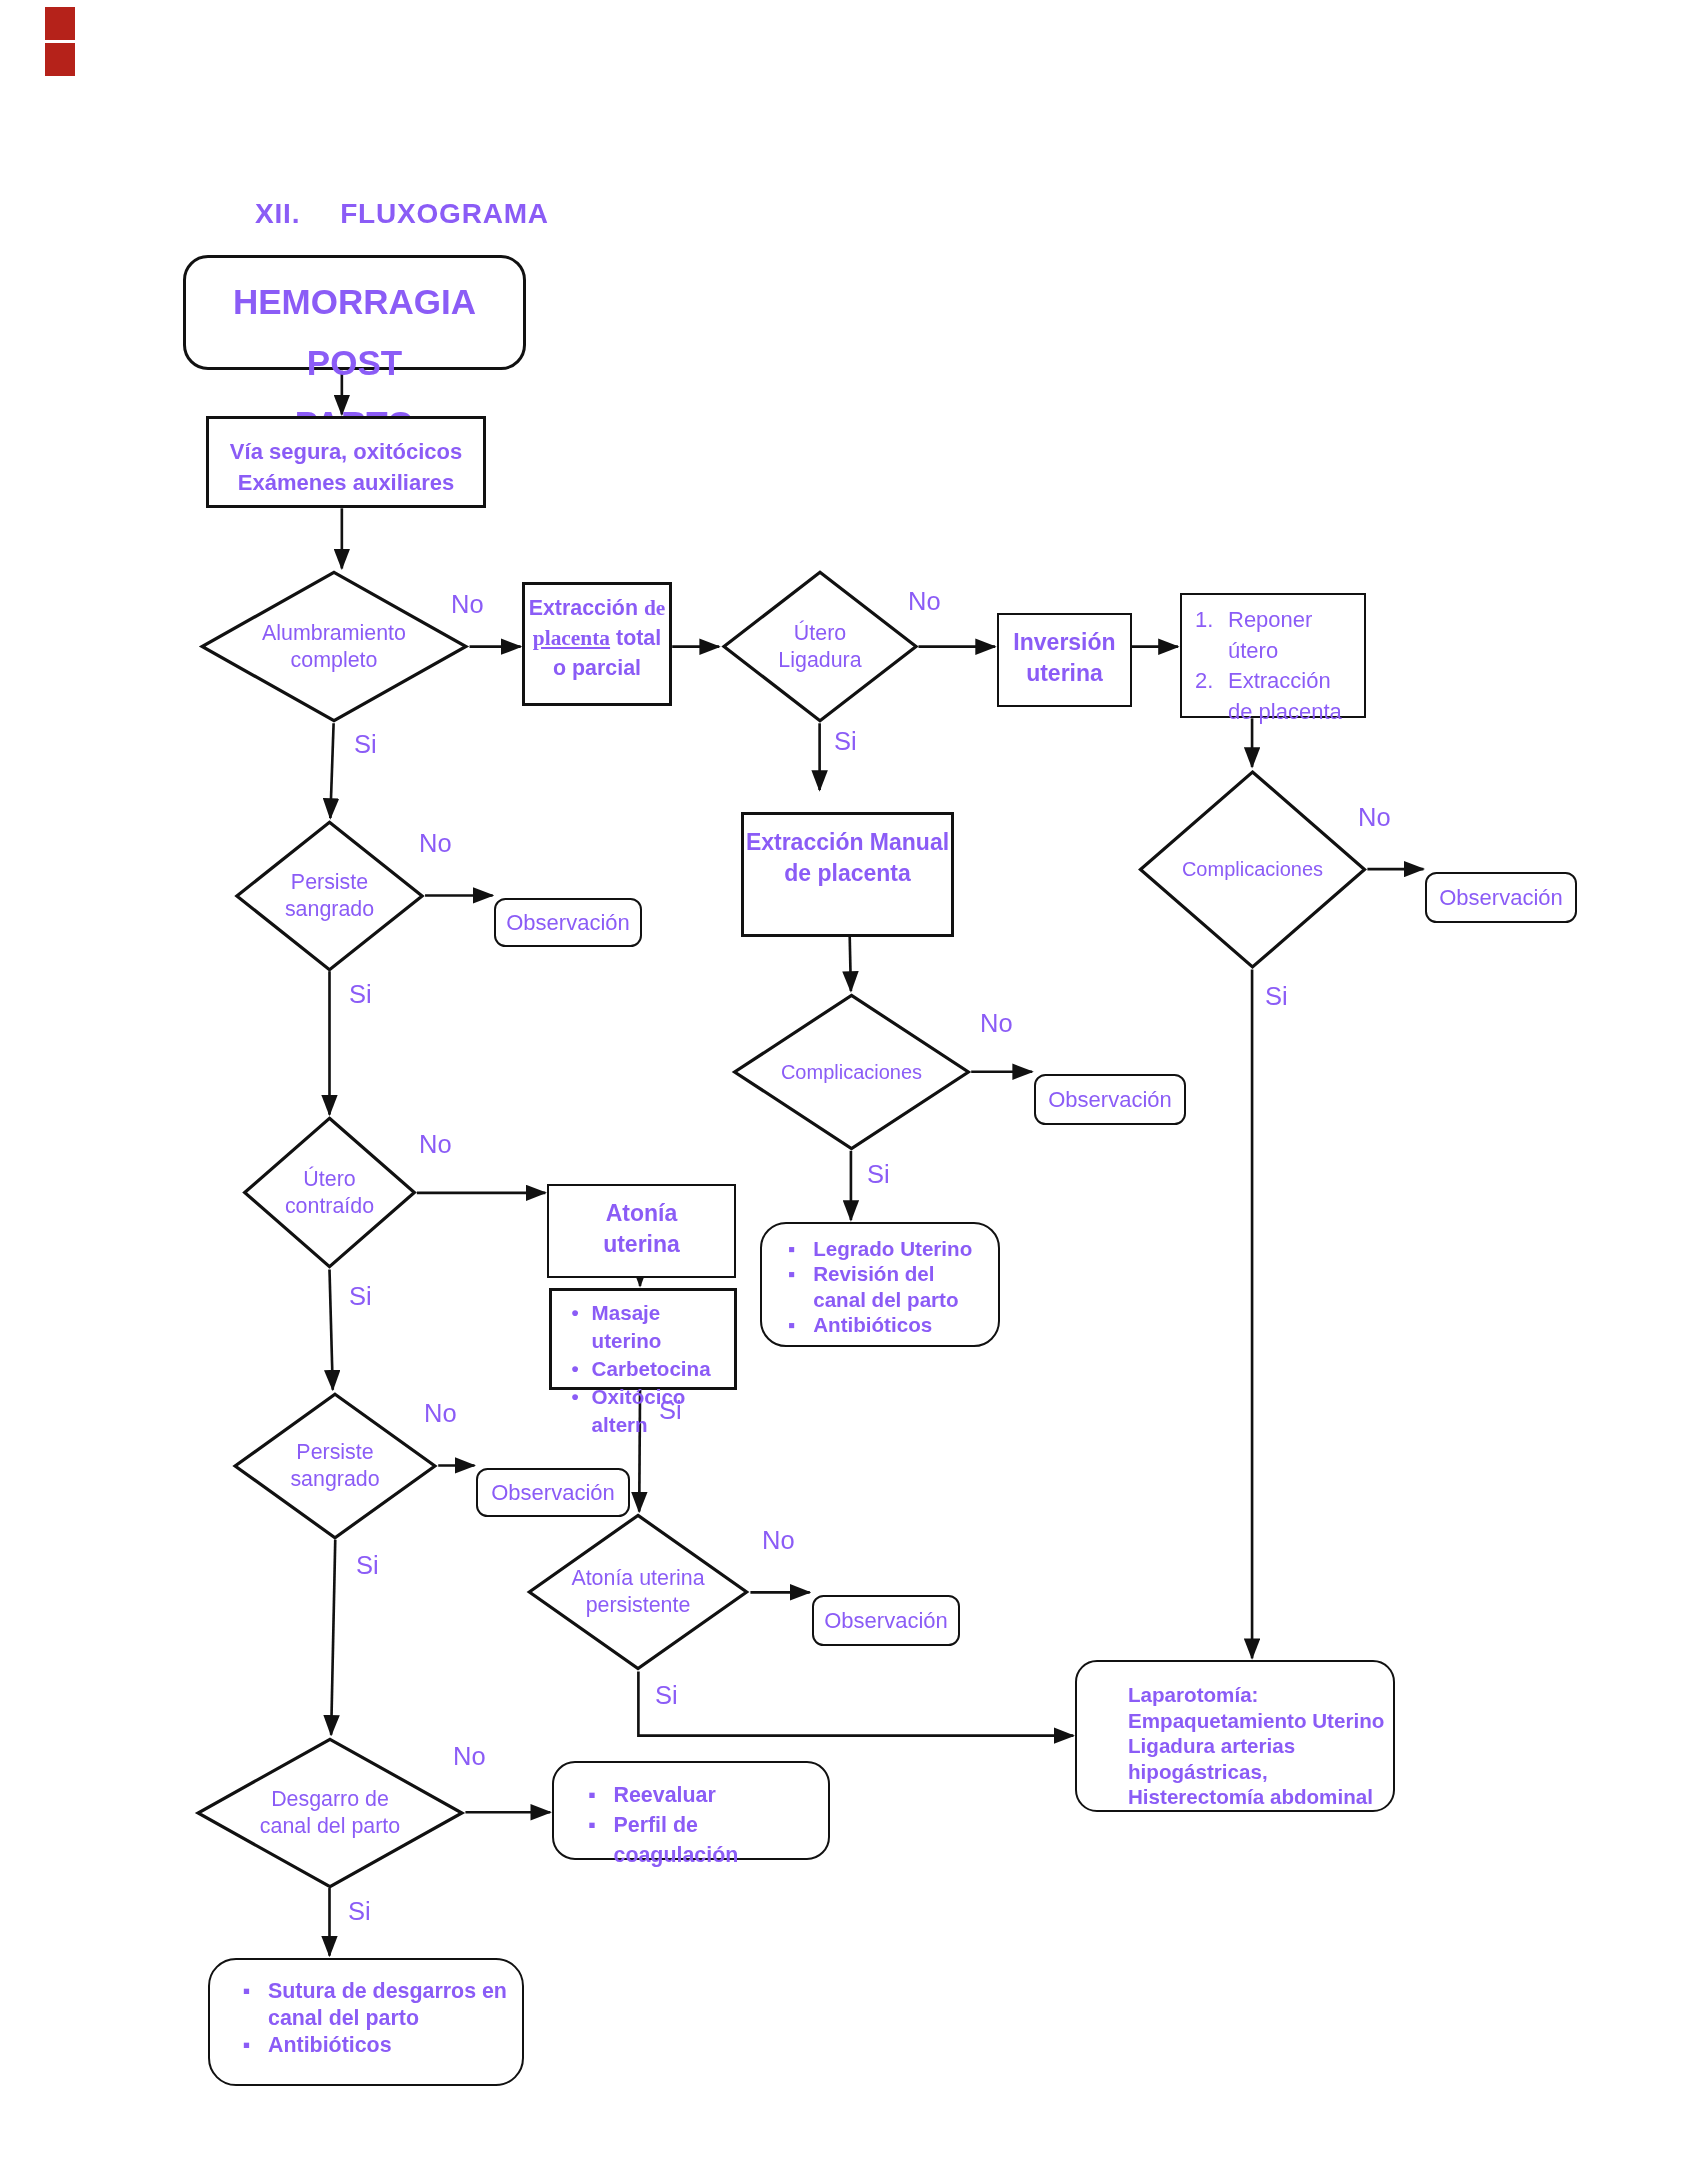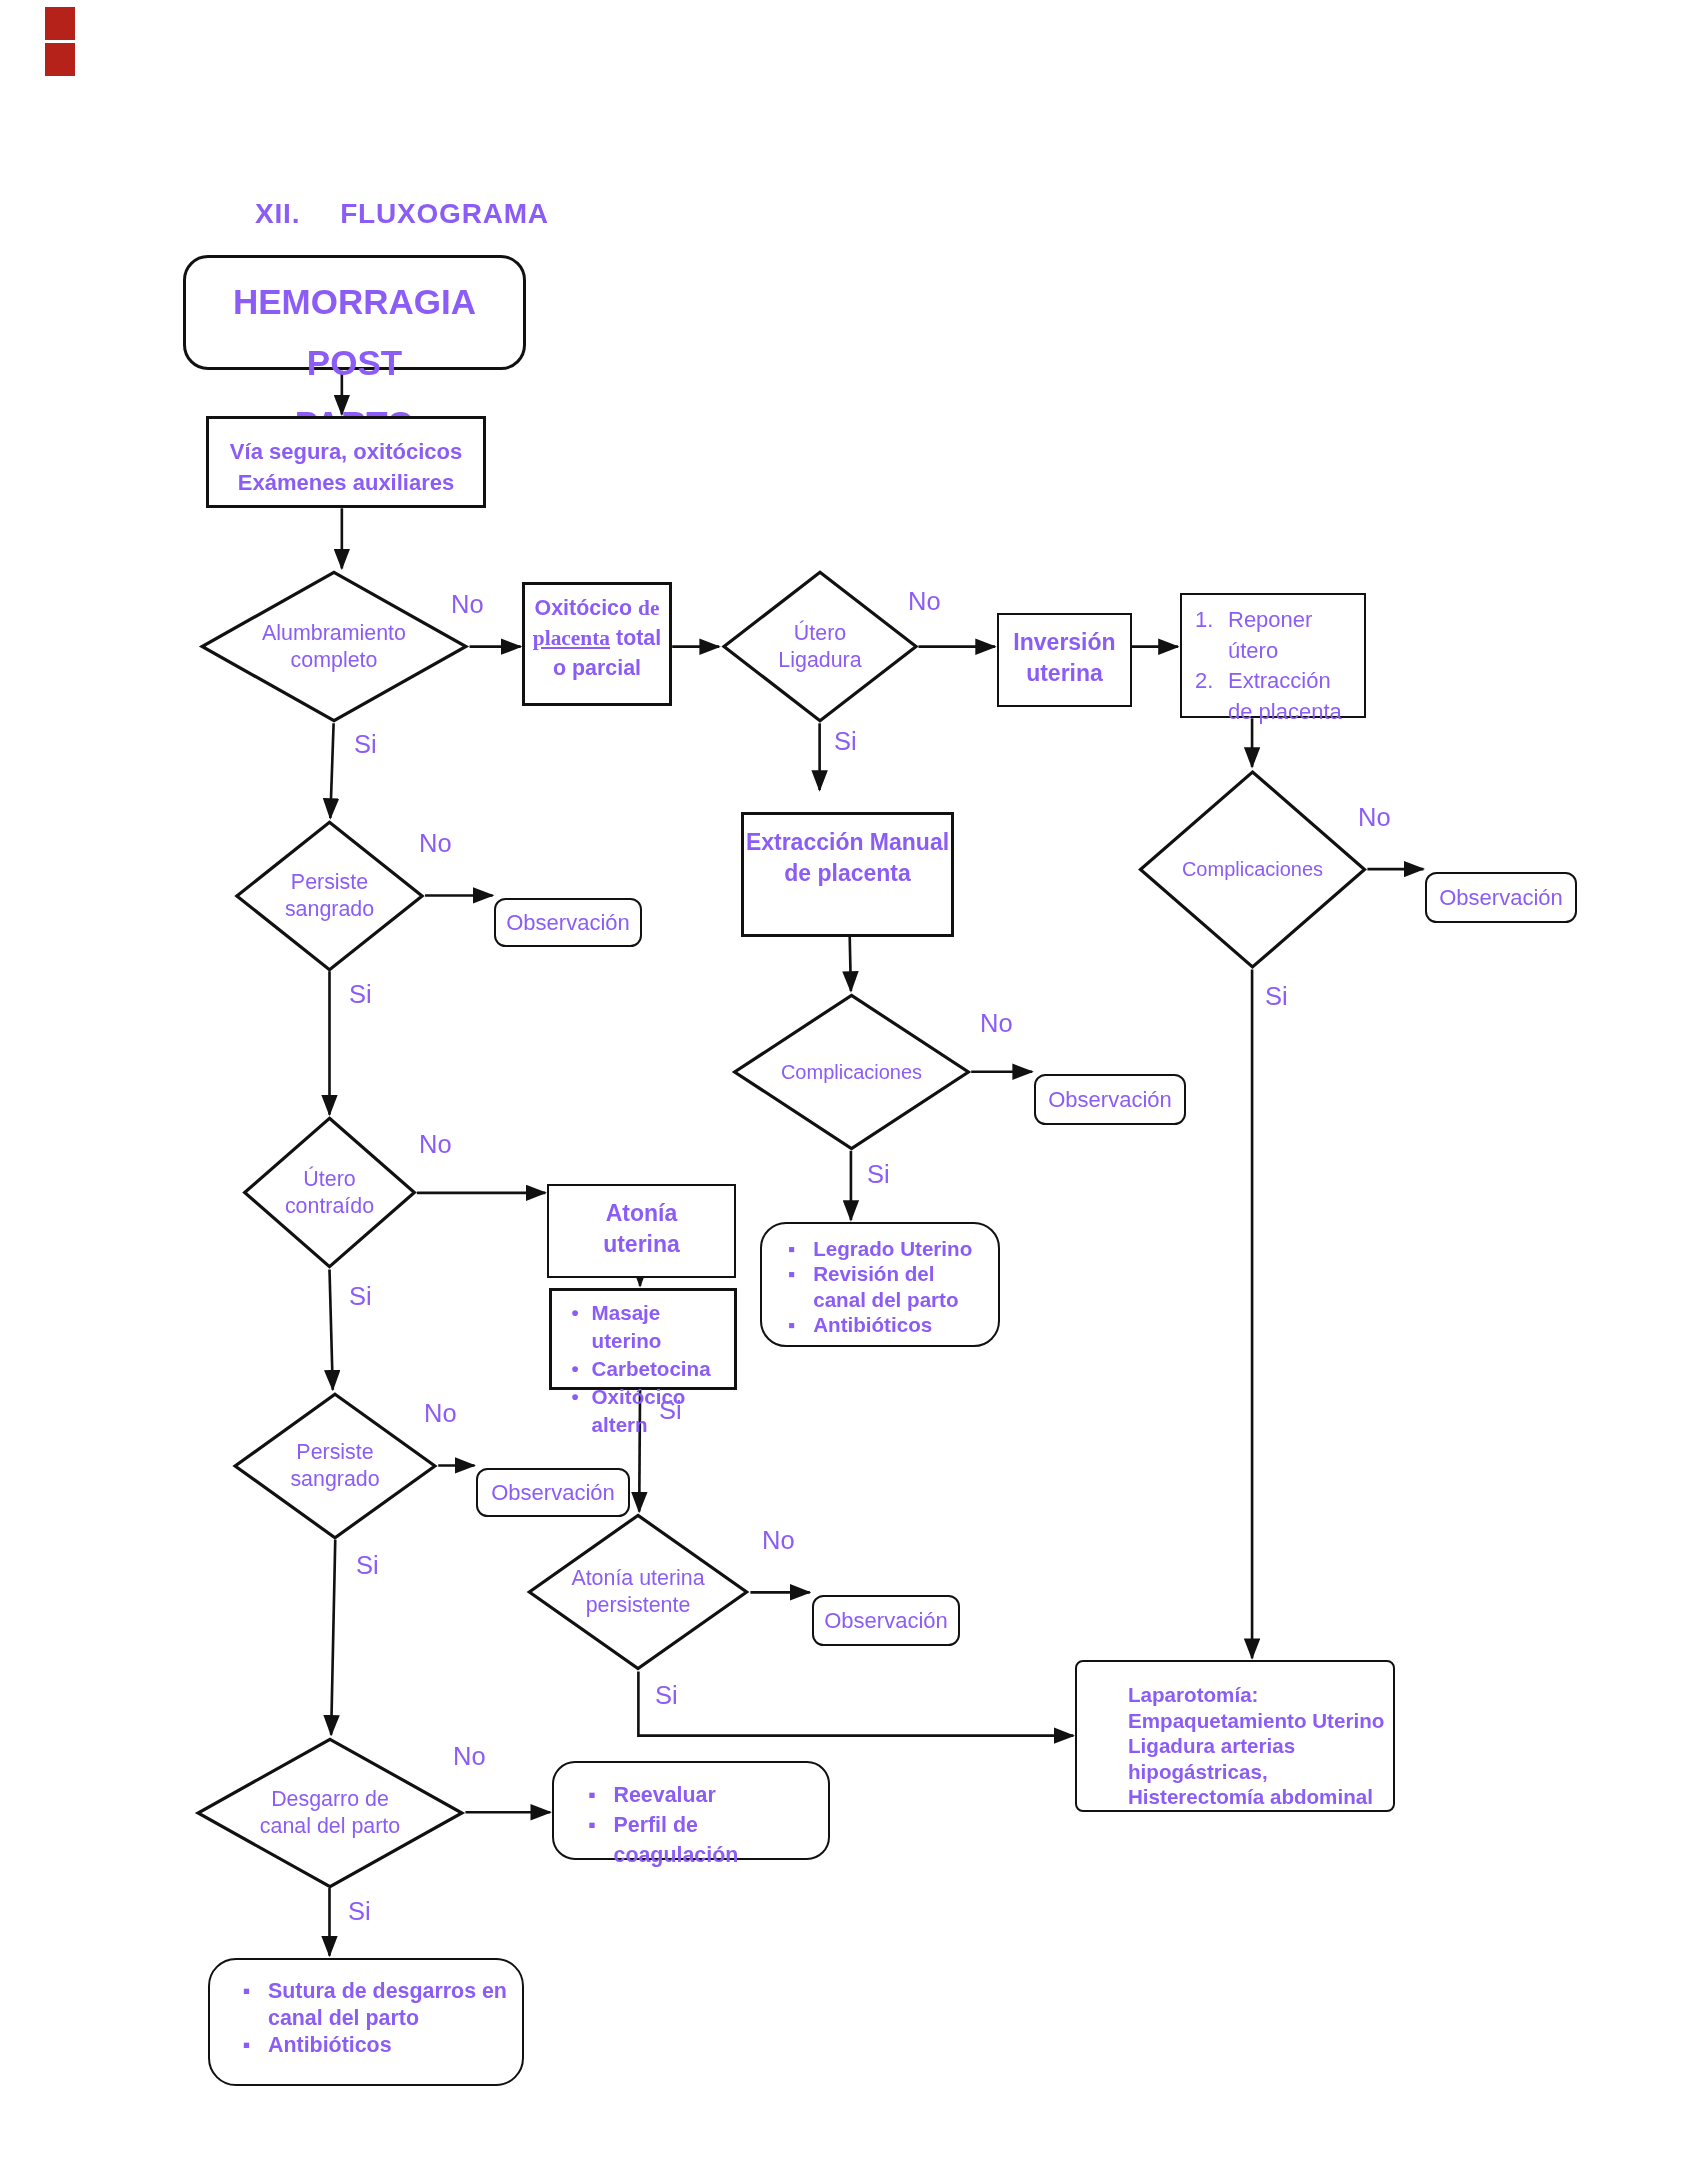--- a/index.html
+++ b/index.html
@@ -87,21 +87,21 @@
     <svg viewBox="0 0 100 100" preserveAspectRatio="none">
         <polygon points="50,1.5 98.5,50 50,98.5 1.5,50" fill="#fff" stroke="#111" stroke-width="3.2" vector-effect="non-scaling-stroke"></polygon>
       </svg>
     <div class="dtext">
       <div>Alumbramiento</div>
       <div>completo</div>
     </div>
   </div>
 
   <div class="node rect ctr" style="left:522px;top:582px;width:150px;height:124px;padding-top:8.2px;font-size:21.4px;font-weight:bold;line-height:30px;">
-    <div><span>Oxitócico</span> <span style="font-family:'Liberation Serif',serif;">de</span></div>
+    <div><span>Extracción</span> <span style="font-family:'Liberation Serif',serif;">de</span></div>
     <div><span style="font-family:'Liberation Serif',serif;text-decoration:underline;">placenta</span> <span>total</span></div>
     <div>o parcial</div>
   </div>
 
   <div class="diamond" style="left:721px;top:570px;width:198px;height:153px;">
     <svg viewBox="0 0 100 100" preserveAspectRatio="none">
         <polygon points="50,1.5 98.5,50 50,98.5 1.5,50" fill="#fff" stroke="#111" stroke-width="3.2" vector-effect="non-scaling-stroke"></polygon>
       </svg>
     <div class="dtext">
       <div>Útero</div>
@@ -236,21 +236,21 @@
     <div class="dtext">
       <div>Atonía uterina</div>
       <div>persistente</div>
     </div>
   </div>
 
   <div class="node roundsm obs" style="left:812px;top:1567px;width:148px;height:51px;">
     <div>Observación</div>
   </div>
 
-  <div class="node round" style="left:1075px;top:1660px;width:320px;height:152px;border-radius:8px;padding:20px 8.2px 0 51px;font-size:20.6px;font-weight:bold;line-height:25.5px;">
+  <div class="node round" style="left:1075px;top:1660px;width:320px;height:152px;border-radius:22px;padding:20px 8.2px 0 51px;font-size:20.6px;font-weight:bold;line-height:25.5px;">
     <div>Laparotomía:</div>
     <div>Empaquetamiento Uterino</div>
     <div>Ligadura arterias</div>
     <div>hipogástricas,</div>
     <div>Histerectomía abdominal</div>
   </div>
 
   <div class="diamond" style="left:194px;top:1737px;width:272px;height:152px;">
     <svg viewBox="0 0 100 100" preserveAspectRatio="none">
         <polygon points="50,1.5 98.5,50 50,98.5 1.5,50" fill="#fff" stroke="#111" stroke-width="3.2" vector-effect="non-scaling-stroke"></polygon>

